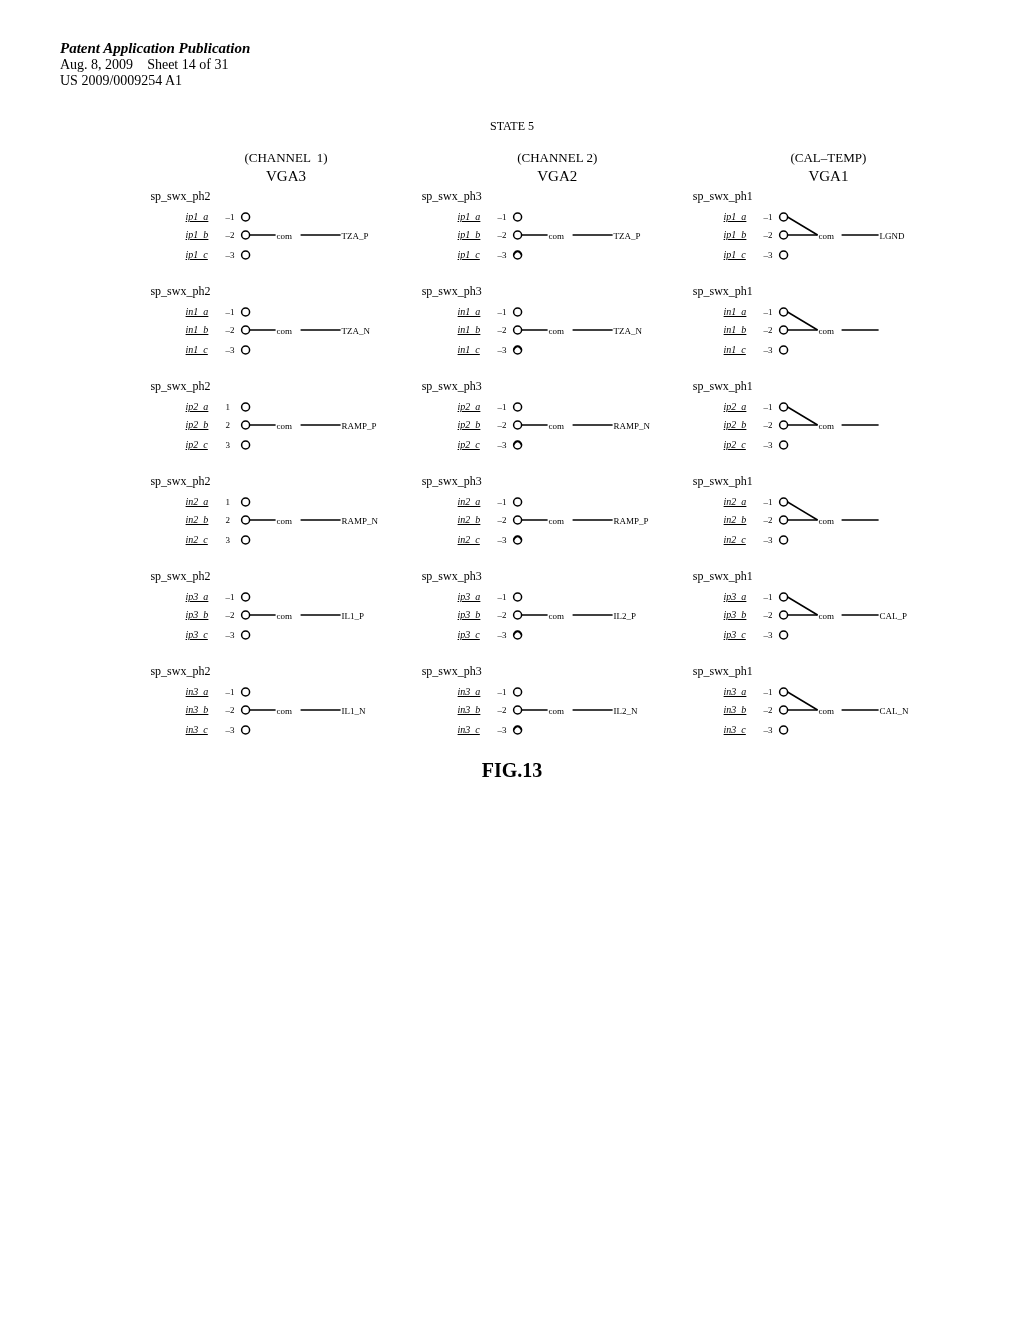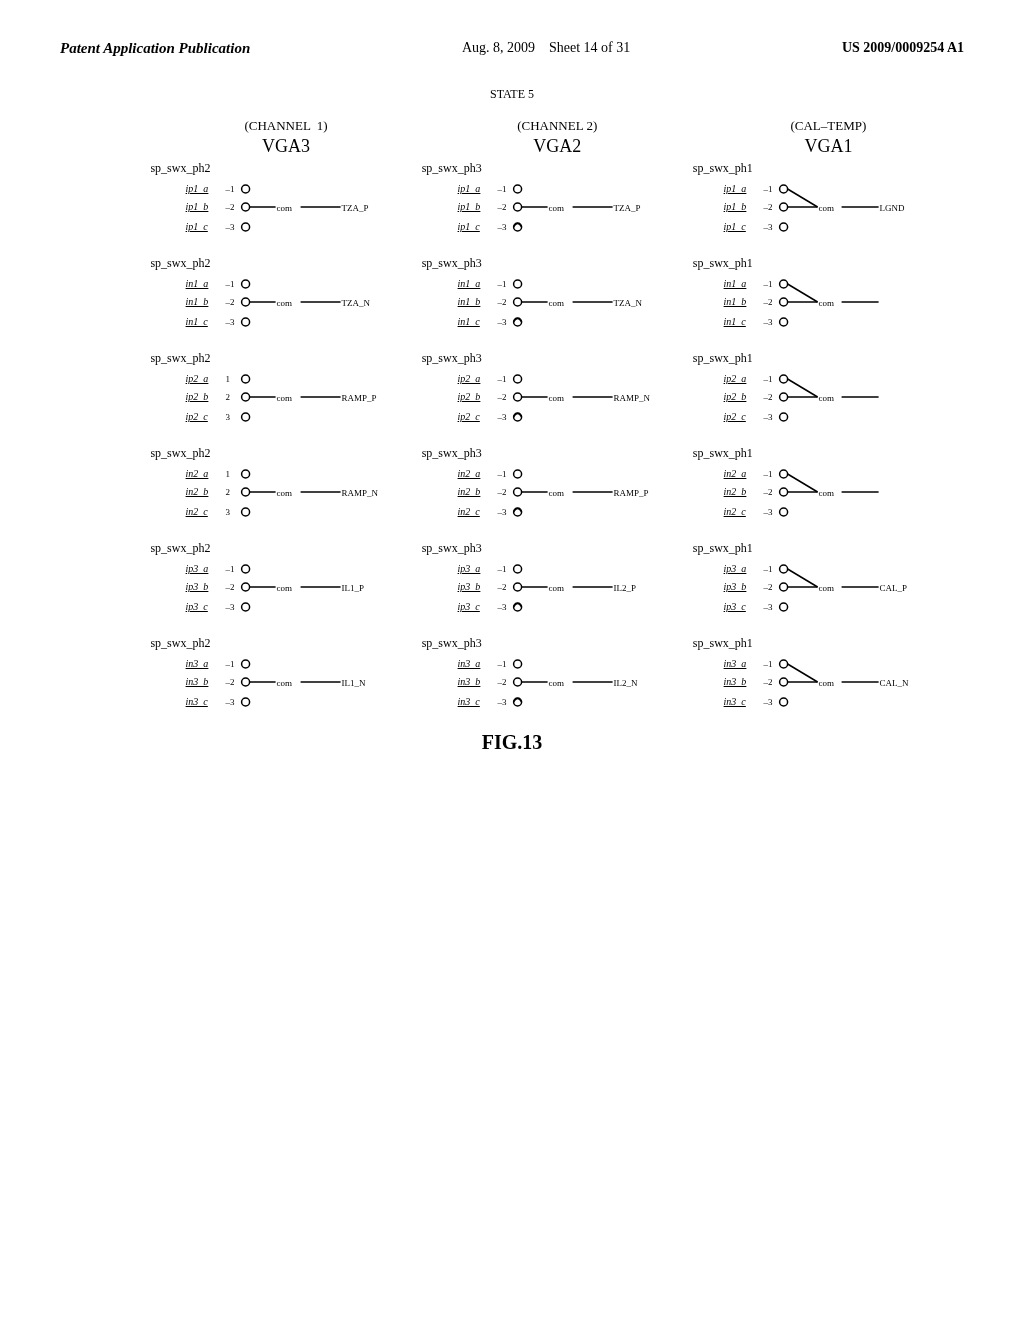--- a/index.html
+++ b/index.html
@@ -15,33 +15,34 @@
       height: 1320px;
       position: relative;
       padding: 40px 60px 40px 60px;
     }
     .header {
       display: flex;
       justify-content: space-between;
       align-items: flex-start;
       border-bottom: none;
       margin-bottom: 30px;
+      flex-direction: column;
     }
     .header-left {
       font-weight: bold;
       font-size: 15px;
       font-style: italic;
     }
     .header-center {
       font-size: 14px;
       text-align: center;
     }
     .header-right {
       font-size: 14px;
-      font-weight: bold;
+      font-weight: normal;
     }
     .main-title {
       text-align: center;
       font-size: 15px;
       font-weight: bold;
       text-decoration: underline;
       margin-bottom: 4px;
       letter-spacing: 1px;
     }
     .subtitle {
@@ -60,21 +61,21 @@
       flex-direction: column;
       gap: 0px;
     }
     .col-header {
       text-align: center;
       font-size: 13px;
       margin-bottom: 2px;
     }
     .col-vga {
       text-align: center;
-      font-size: 18px;
+      font-size: 15px;
       margin-bottom: 4px;
     }
     .sp-label {
       font-size: 12px;
       margin-bottom: 4px;
     }
     .fig-label {
       text-align: center;
       font-size: 20px;
       font-weight: bold;

